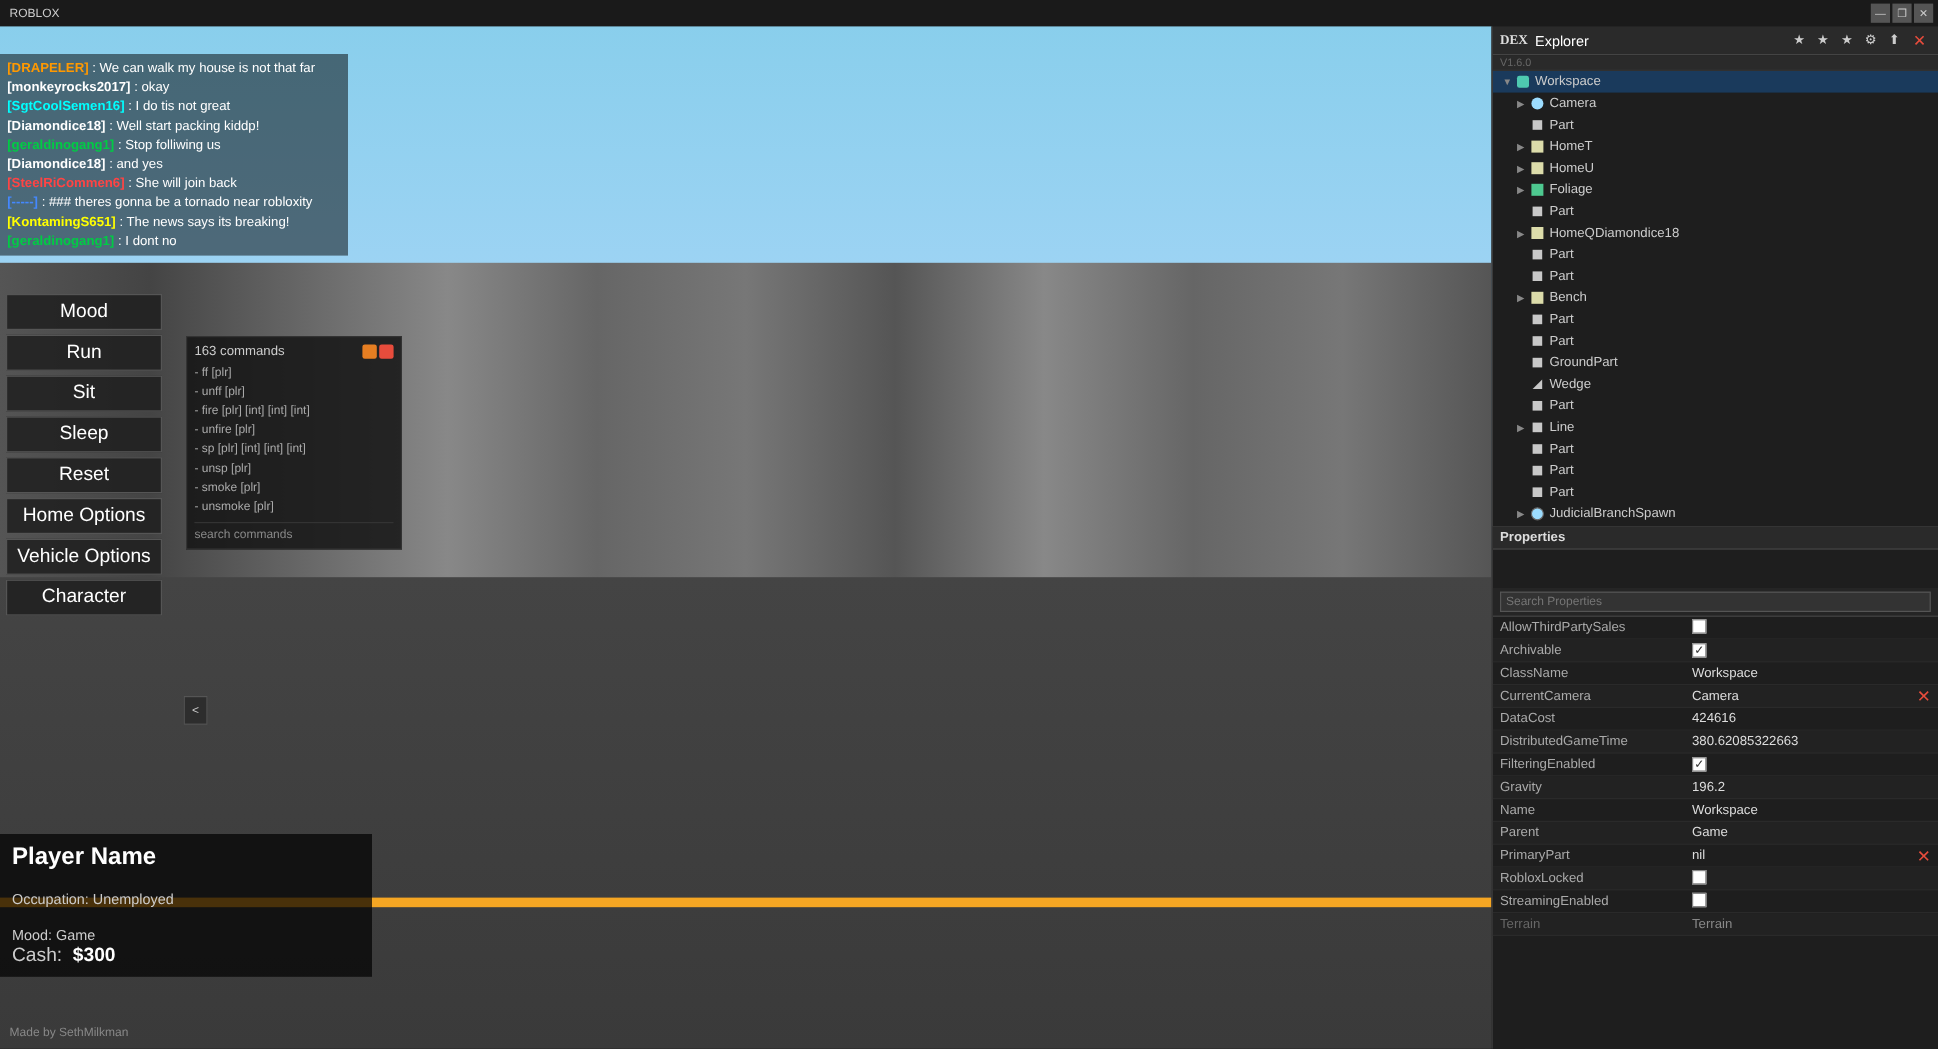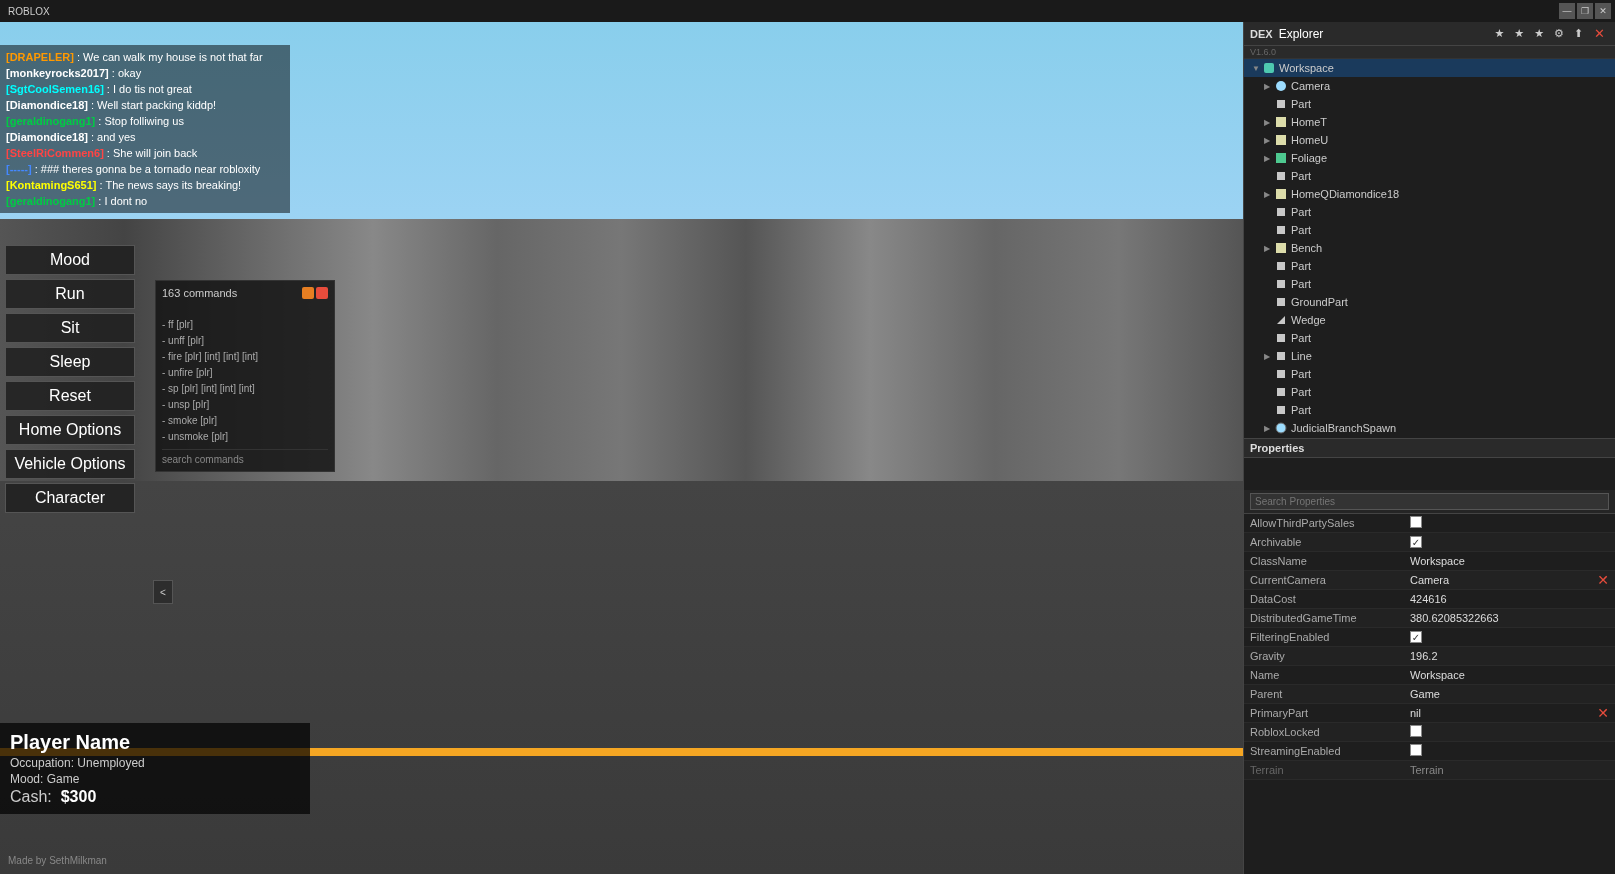--- a/index.html
+++ b/index.html
@@ -144,21 +144,21 @@
       width: 180px;
       background: rgba(20,20,20,0.85);
       border: 1px solid #333;
       padding: 6px;
       z-index: 50;
     }
     .commands-header {
       display: flex;
       align-items: flex-end;
       justify-content: space-between;
-      margin-bottom: 18px;
+      margin-bottom: 4px;
     }
     .commands-title { font-size: 11px; color: #ccc; }
     .cmd-close-btns { display: flex; gap: 2px; }
     .cmd-btn-red { width: 12px; height: 12px; background: #e74c3c; border-radius: 2px; border: none; cursor: pointer; }
     .cmd-btn-org { width: 12px; height: 12px; background: #e67e22; border-radius: 2px; border: none; cursor: pointer; }
     .command-item {
       font-size: 10px;
       color: #aaa;
       line-height: 16px;
     }
@@ -192,21 +192,21 @@
     #player-info {
       position: absolute;
       bottom: 60px;
       left: 0;
       width: 310px;
       background: rgba(0,0,0,0.7);
       padding: 8px 10px;
       z-index: 50;
     }
     .player-name { font-size: 20px; font-weight: bold; color: #fff; }
-    .player-detail { font-size: 12px; color: #ccc; margin-top: 2px; }
+    .player-detail { font-size: 12px; color: #ccc; margin-top: 16px; }
     .cash-line { font-size: 16px; color: #ccc; margin-top: 2px; }
     .cash-value { color: #fff; font-weight: bold; }
 
     
     #made-by {
       position: absolute;
       bottom: 8px;
       left: 8px;
       font-size: 10px;
       color: #888;
@@ -232,20 +232,21 @@
       padding: 3px 6px;
       display: flex;
       align-items: center;
       gap: 6px;
       border-bottom: 1px solid #444;
     }
     #dex-title {
       font-size: 11px;
       font-weight: bold;
       color: #ddd;
+      font-family: Liberation Serif, serif;
     }
     .dex-header-icons {
       margin-left: auto;
       display: flex;
       gap: 4px;
       align-items: center;
     }
     .dex-icon-btn {
       font-size: 11px;
       color: #ccc;

